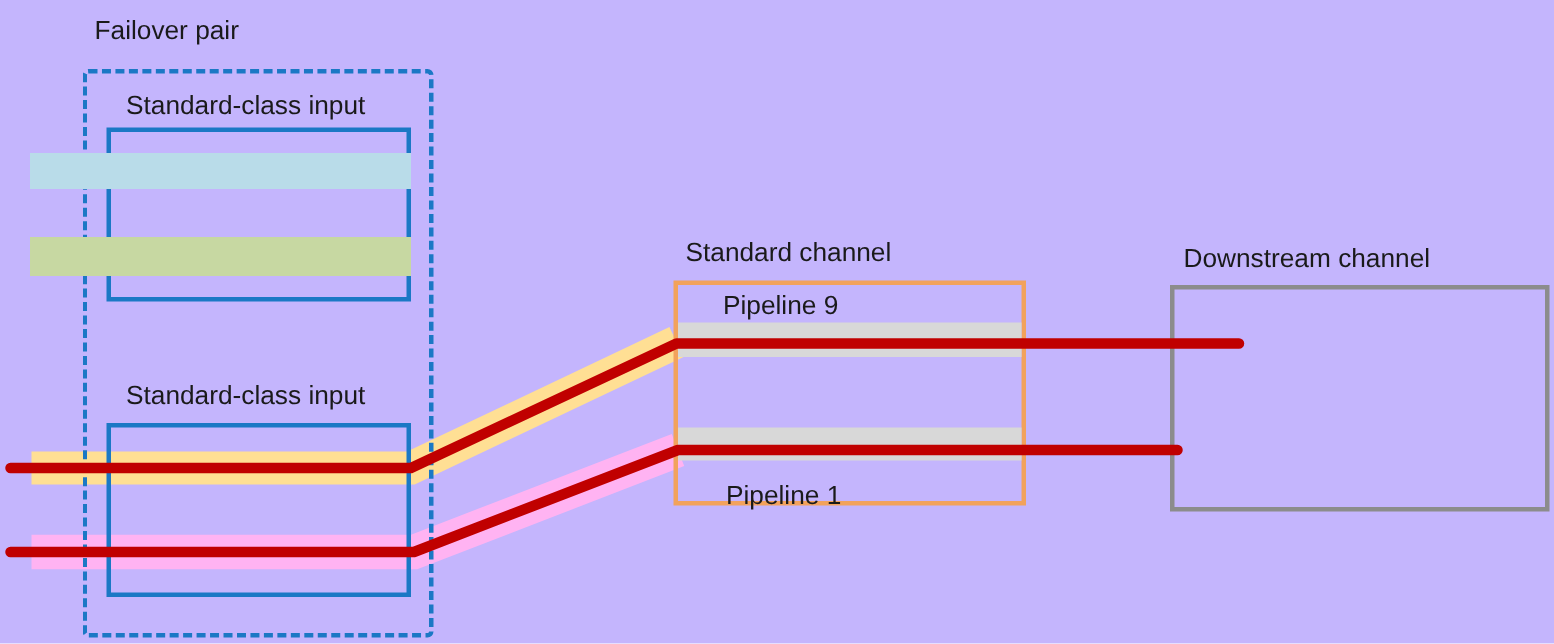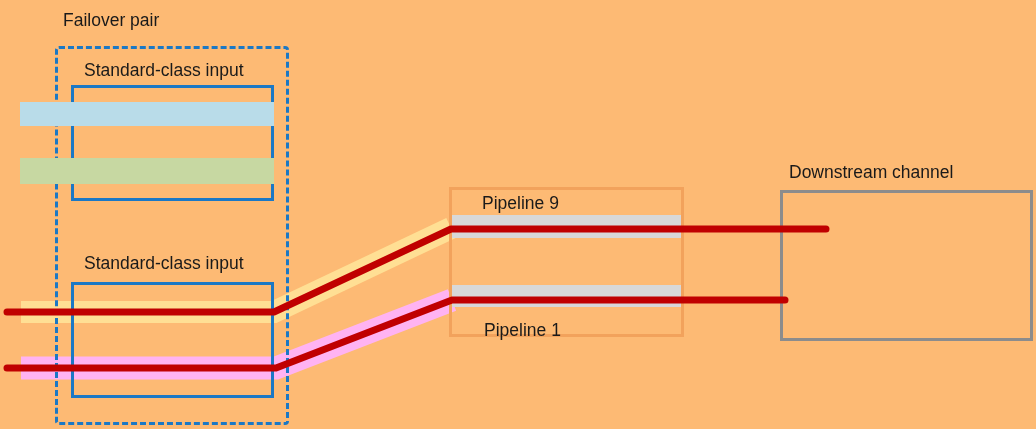--- a/index.html
+++ b/index.html
@@ -13,21 +13,21 @@
     --orange-border: #F2A25C;
     --downstream-border: #8C8C8C;
     --text-color: #1A1A1A;
   }
   * { margin: 0; padding: 0; box-sizing: border-box; }
   html, body { background: #ffffff; }
   .canvas {
     position: relative;
     width: 1036px;
     height: 429px;
-    background: #fdba74;
+    background: #c4b5fd;
     font-family: "Liberation Sans", sans-serif;
     color: var(--text-color);
     overflow: hidden;
   }
   .label {
     position: absolute;
     font-size: 17.5px;
     line-height: 22px;
     white-space: nowrap;
     z-index: 6;
@@ -81,20 +81,21 @@
 
   <div class="label" style="left:84px; top:59px;">Standard-class input</div>
   <div class="box input-box first"></div>
 
   <div class="label" style="left:84px; top:252px;">Standard-class input</div>
   <div class="box input-box second"></div>
 
   <div class="stream-bar blue"></div>
   <div class="stream-bar green"></div>
 
+  <div class="label" style="left:457px; top:157px;">Standard channel</div>
   <div class="box channel-box"></div>
   <div class="pipeline-slot p0"></div>
   <div class="pipeline-slot p1"></div>
   <div class="label" style="left:482px; top:192px;">Pipeline 9</div>
   <div class="label" style="left:484px; top:319px;">Pipeline 1</div>
 
   <div class="label" style="left:789px; top:161px;">Downstream channel</div>
   <div class="box downstream-box"></div>
 
   <svg class="layer lines" viewBox="0 0 1036 429">

